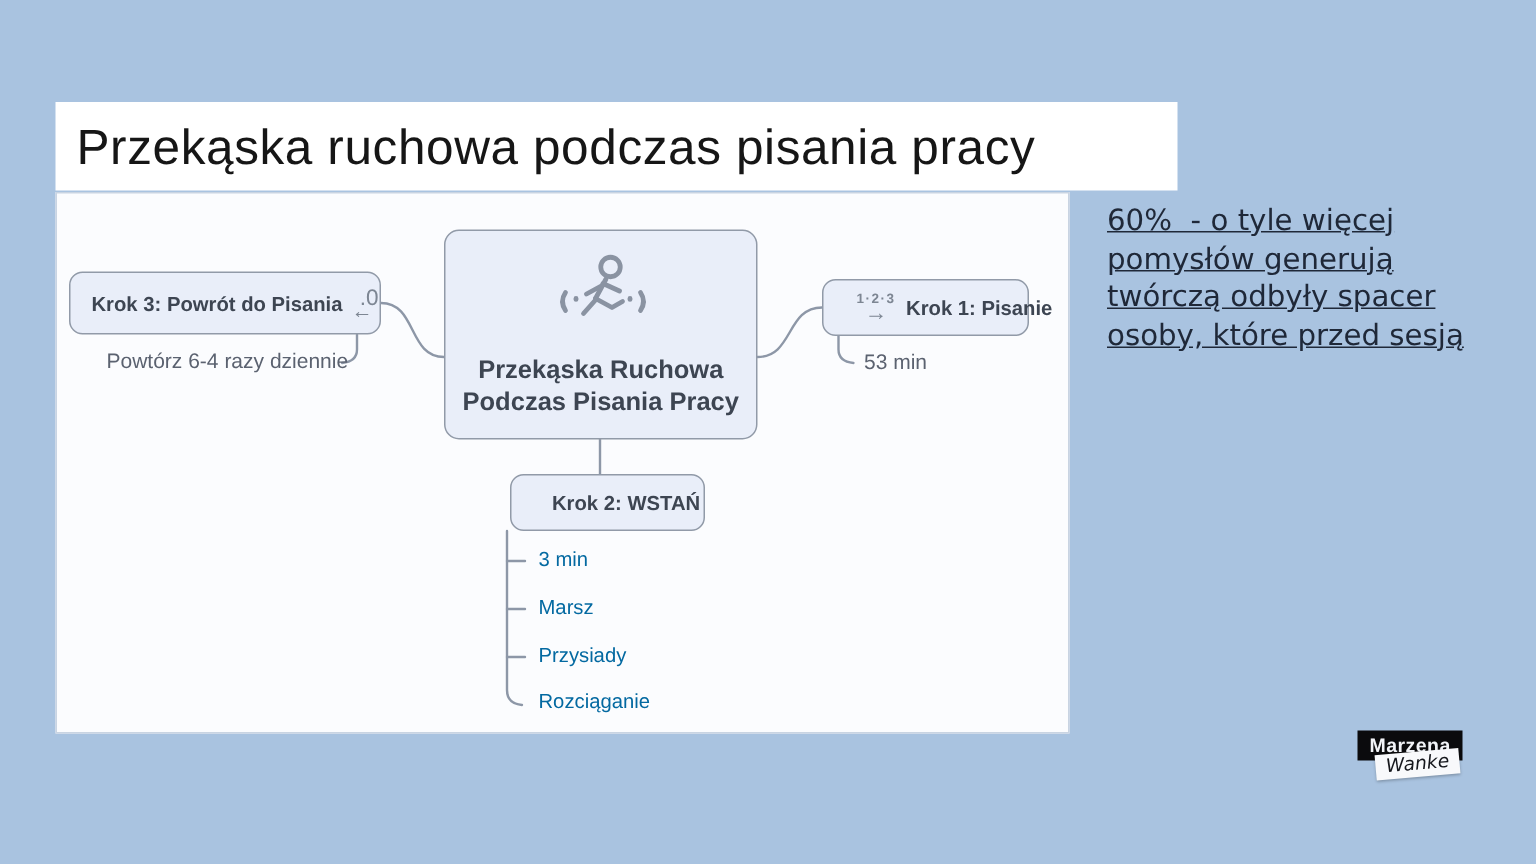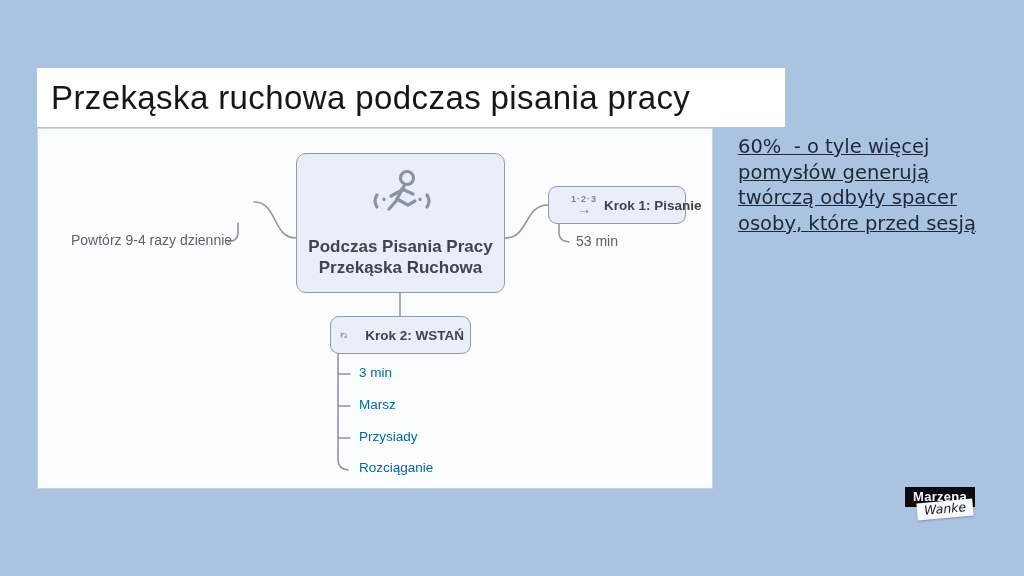--- a/index.html
+++ b/index.html
@@ -52,21 +52,21 @@
     color: #3d4552;
   }
   .node .label {
     font-weight: bold;
     font-size: 13.5px;
     white-space: nowrap;
   }
 
   .node-krok3 { left: 8px; top: 52px; width: 208px; height: 42px; padding: 0 8px 0 14px; gap: 6px; }
   .node-krok1 { left: 510px; top: 57px; width: 138px; height: 38px; padding: 0 6px 0 22px; gap: 7px; }
-  .node-krok2 { left: 292px; top: 187px; width: 141px; height: 38px; padding: 0 6px 0 9px; gap: 18px; }
+  .node-krok2 { left: 302px; top: 187px; width: 130px; height: 38px; padding: 0 6px 0 9px; gap: 18px; }
 
   .node-central {
     left: 258px; top: 24px; width: 209px; height: 140px;
     flex-direction: column;
     justify-content: flex-end;
     border-radius: 10px;
   }
   .node-central .central-icon { margin-bottom: 6px; }
   .node-central .central-title {
     font-weight: bold;
@@ -164,40 +164,47 @@
 
       <path d="M362,164 V187"></path>
 
       <path d="M300,225 V331 Q300,340 310,341"></path>
       <path d="M300,245 H312"></path>
       <path d="M300,277 H312"></path>
       <path d="M300,309 H312"></path>
     </g>
   </svg>
 
-  <div class="caption caption-powtorz">Powtórz 9-4 razy dziennie</div>
+  <div class="node node-krok3">
+    <span class="label">Krok 3: Powrót do Pisania</span>
+    <span class="mini-icon icon-return">
+      <span class="return-digit">.0</span>
+      <span class="return-arrow">←</span>
+    </span>
+  </div>
+  <div class="caption caption-powtorz">Powtórz 6-4 razy dziennie</div>
 
   <div class="node node-central">
     <svg class="central-icon" width="72" height="62" viewBox="0 0 72 62">
       <g stroke="#8a93a2" stroke-width="3.2" fill="none" stroke-linecap="round" stroke-linejoin="round">
         <circle cx="42" cy="10" r="6.5"></circle>
         <path d="M39,18 L32,31"></path>
         <path d="M37,21 L48,26"></path>
         <path d="M37,22 L26,28"></path>
         <path d="M32,31 L43,37 L50,33"></path>
         <path d="M32,32 L24,41"></path>
         <path d="M12,27 Q8,33 12,39"></path>
         <path d="M62,27 Q66,33 62,39"></path>
         <path d="M19,31 L19,31.6"></path>
         <path d="M55,31 L55,31.6"></path>
       </g>
     </svg>
     <div class="central-title">
+      <div>Przekąska Ruchowa</div>
       <div>Podczas Pisania Pracy</div>
-      <div>Przekąska Ruchowa</div>
     </div>
   </div>
 
   <div class="node node-krok1">
     <span class="mini-icon icon-steps">
       <span class="steps-text">1·2·3</span>
       <span class="steps-arrow">→</span>
     </span>
     <span class="label">Krok 1: Pisanie</span>
   </div>

